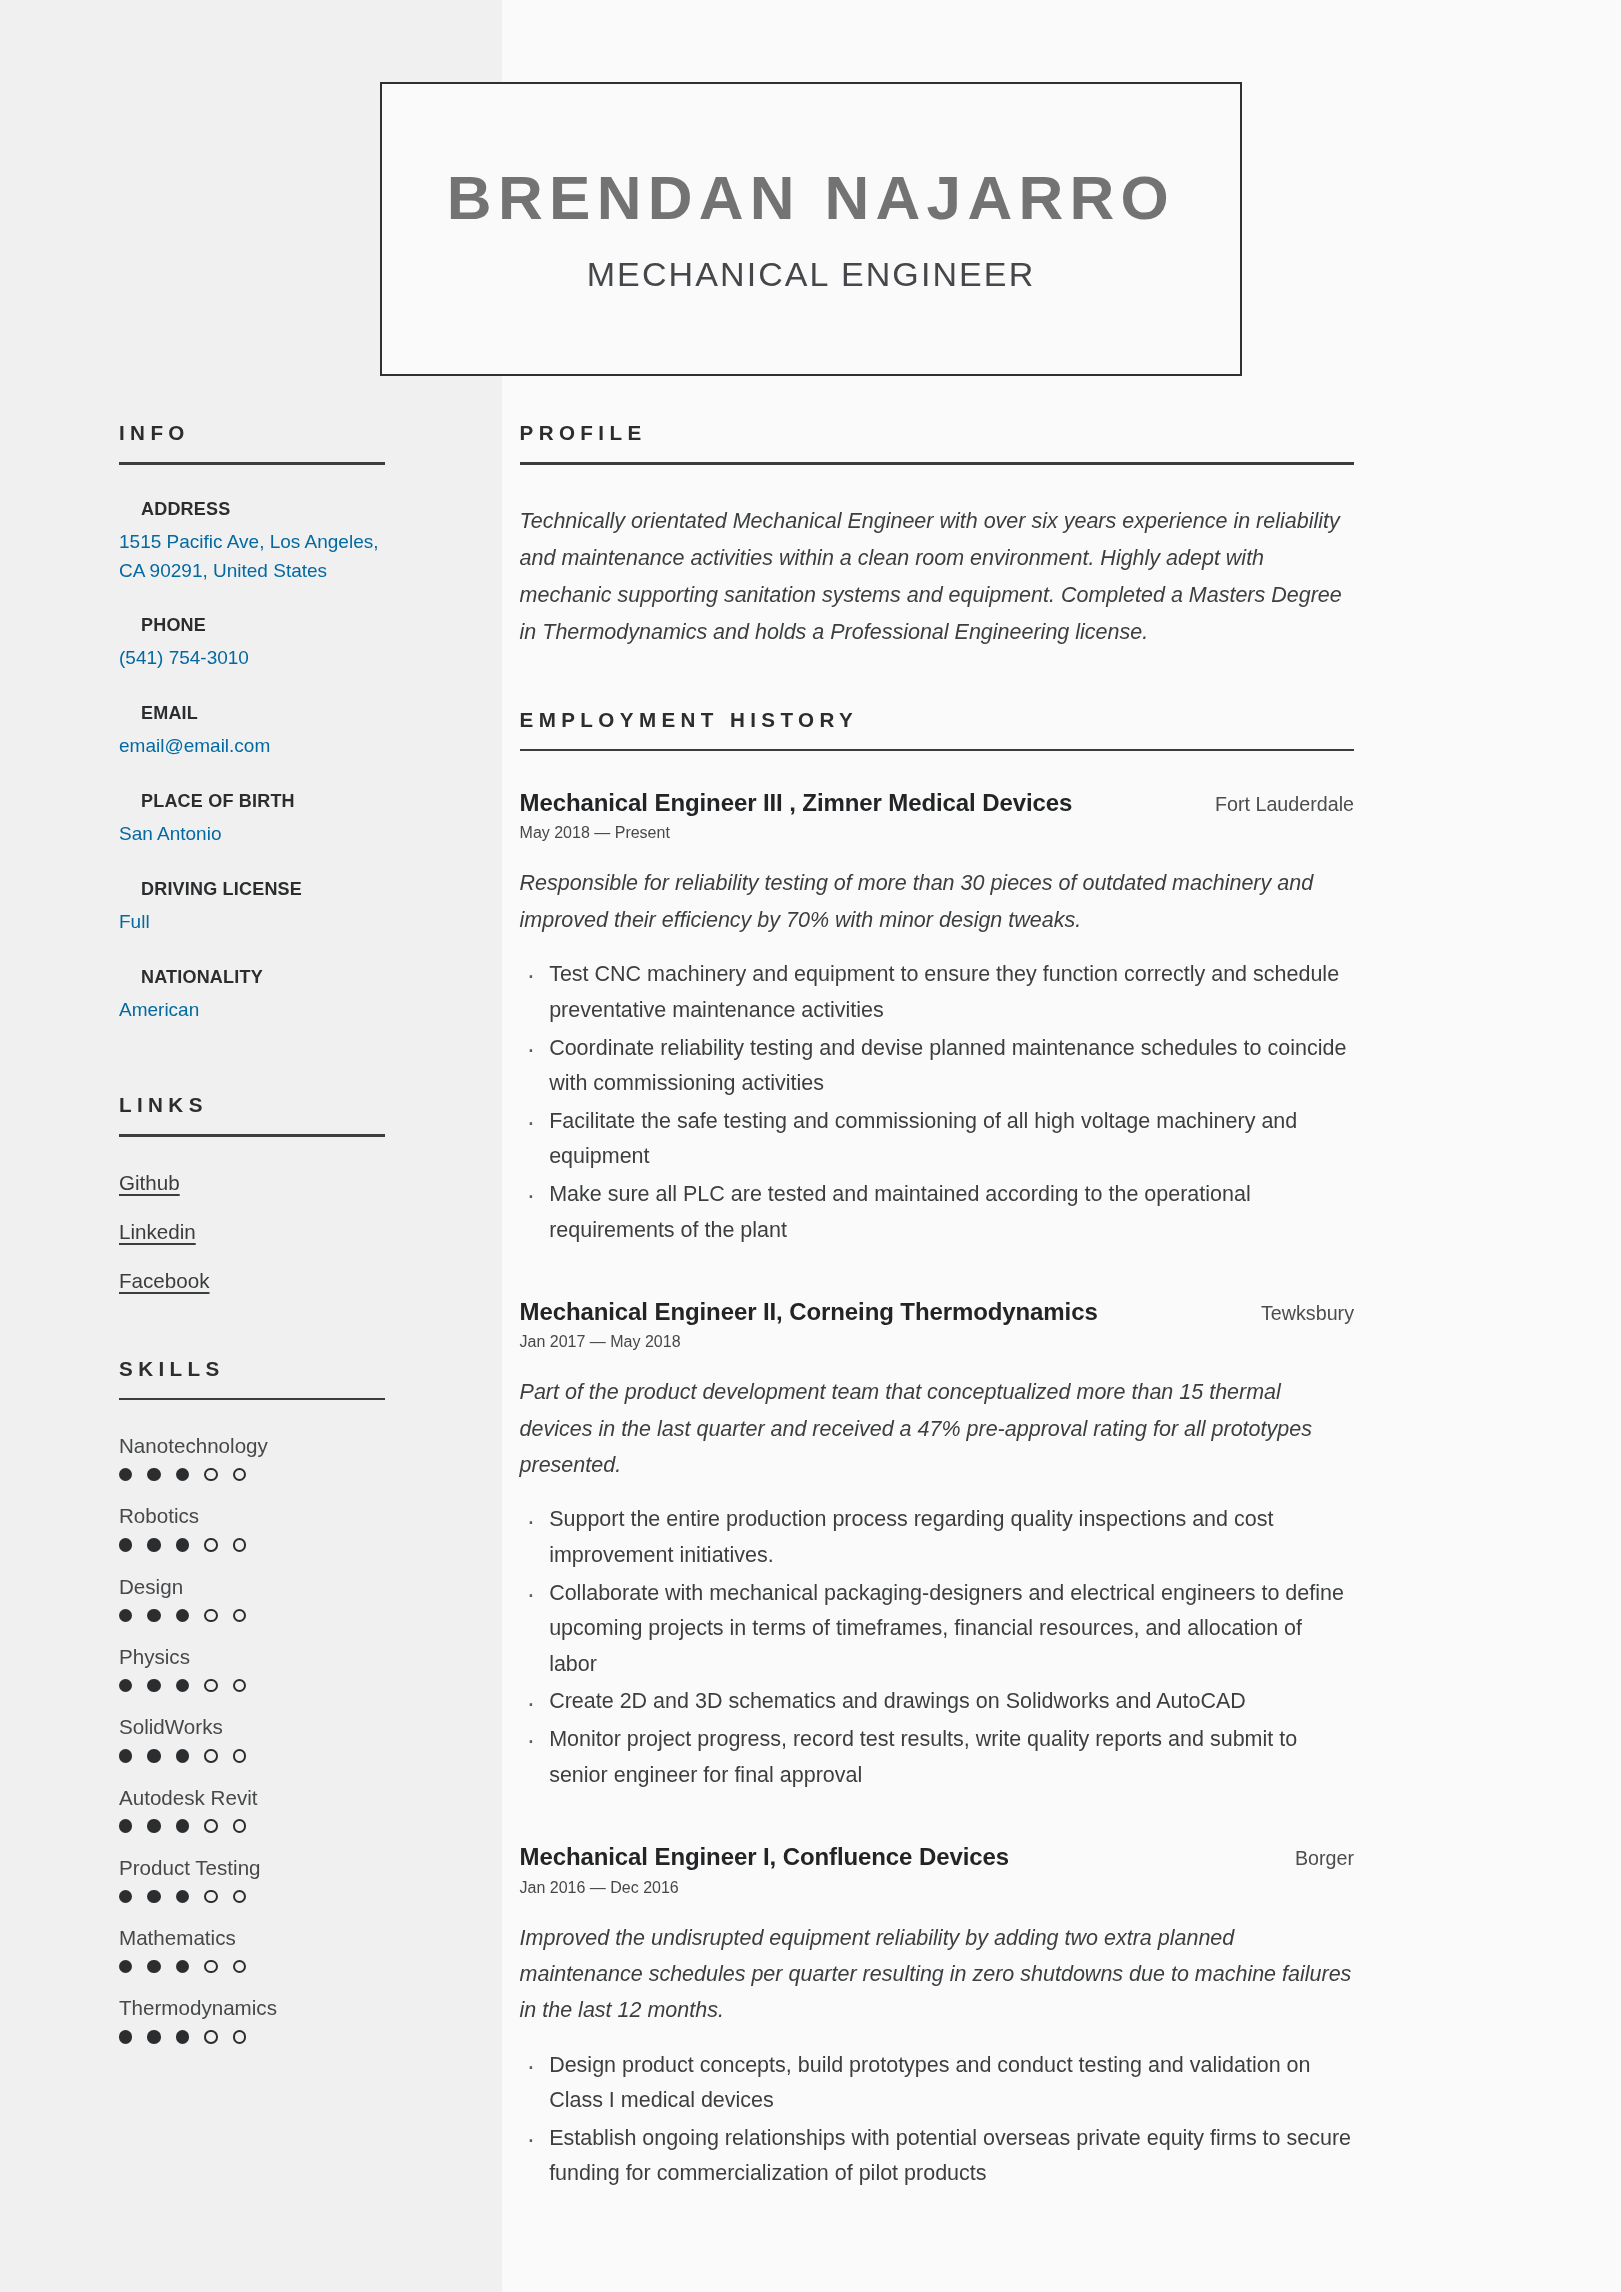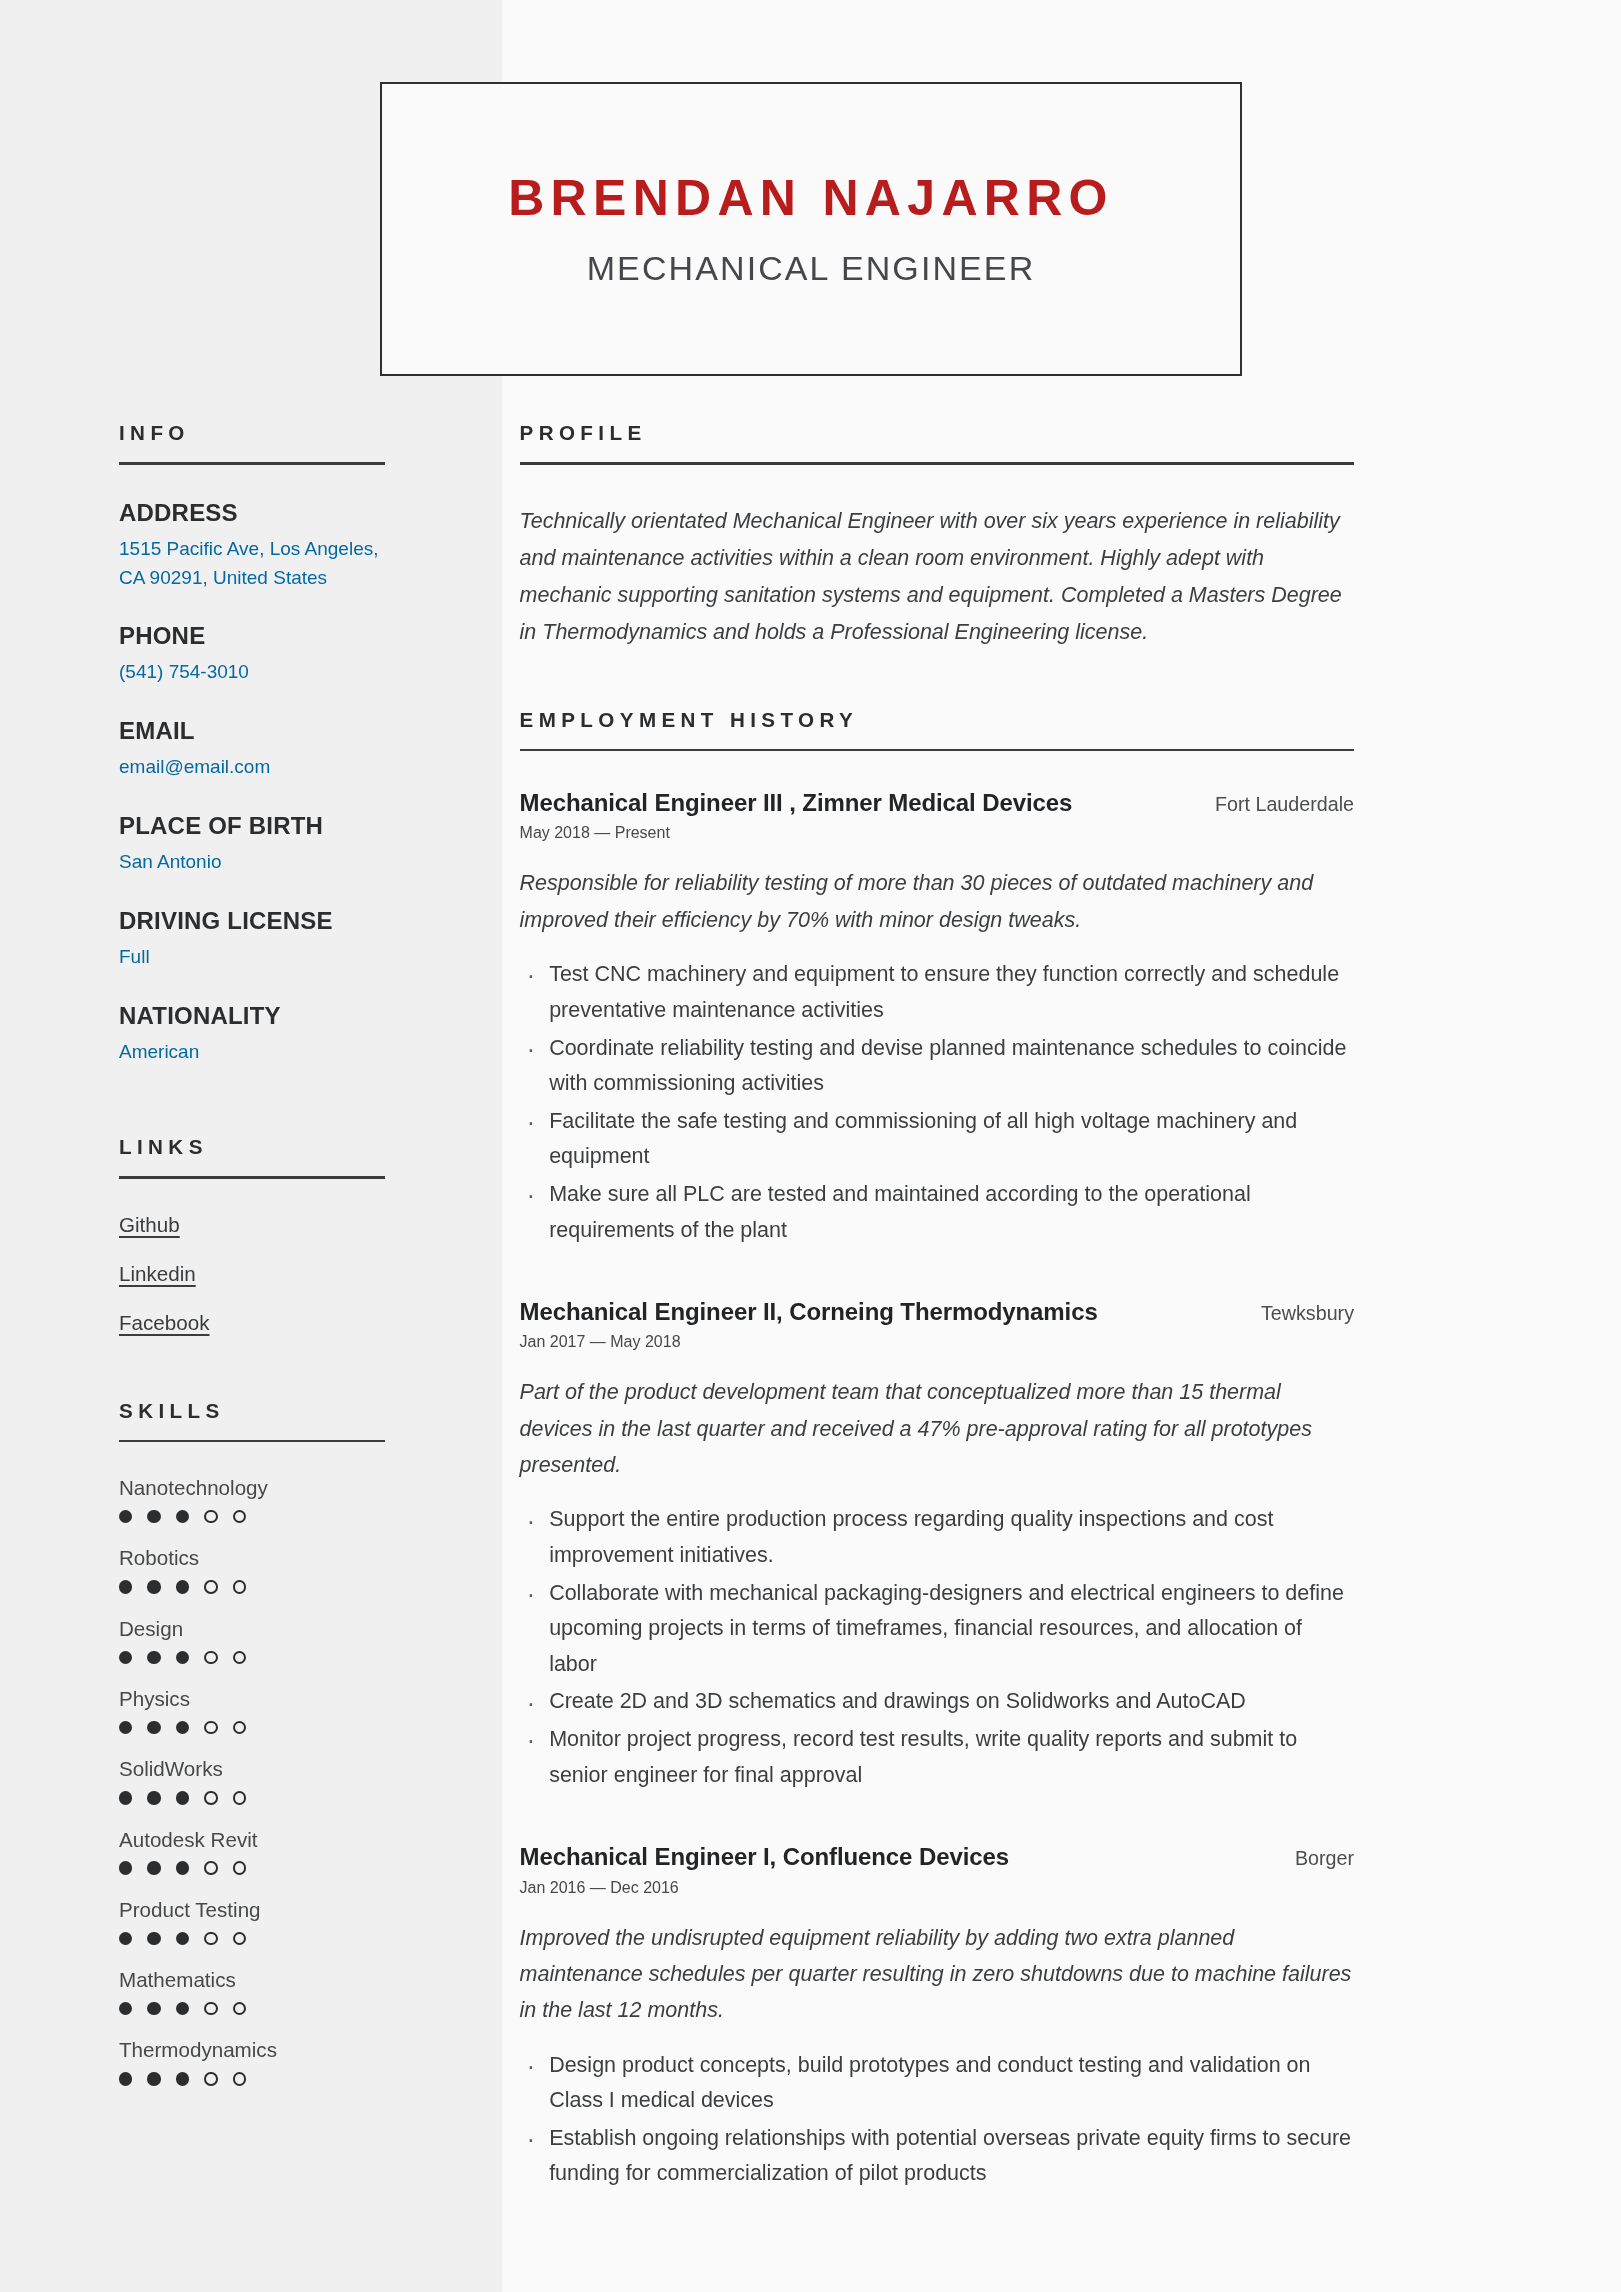--- a/index.html
+++ b/index.html
@@ -44,24 +44,24 @@
     height: 294px;
     border: 2.7px solid #2e3033;
     background: #fafafa;
     display: flex;
     flex-direction: column;
     align-items: center;
     justify-content: center;
     z-index: 5;
   }
   .full-name {
-    font-size: 50px;
+    font-size: 62px;
     font-weight: 700;
     letter-spacing: 6.3px;
-    color: #b91c1c;
+    color: #737373;
     white-space: nowrap;
     line-height: 1.1;
   }
   .job-title {
     margin-top: 23px;
     font-size: 34px;
     font-weight: 400;
     letter-spacing: 2.1px;
     color: #45474a;
     white-space: nowrap;
@@ -96,25 +96,26 @@
     height: 2.7px;
     background: #3a3c3e;
     margin-top: 17px;
   }
   .section-left { margin-bottom: 34px; }
   .section-right { margin-bottom: 38px; }
 
   
   .info-block { margin-bottom: 30px; }
   .info-label {
-    font-size: 24px;
+    font-size: 18px;
     font-weight: 700;
     color: #2b2d2f;
     letter-spacing: 0.2px;
     margin-bottom: 8px;
+    margin-left: 22px;
   }
   .info-value {
     font-size: 19px;
     font-weight: 400;
     color: #0369a1;
     line-height: 1.52;
   }
 
   
   .links-block { margin-top: 0; }

